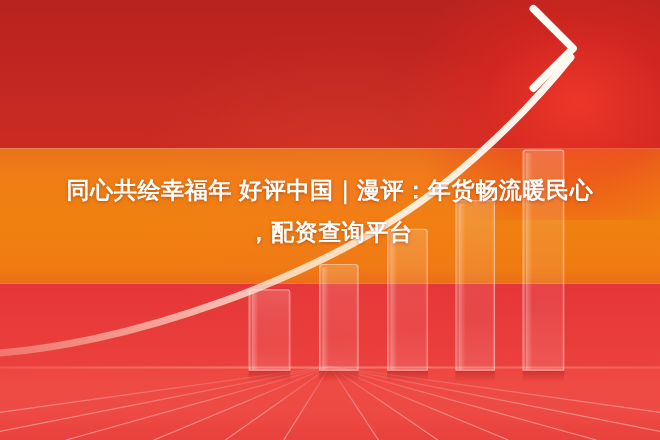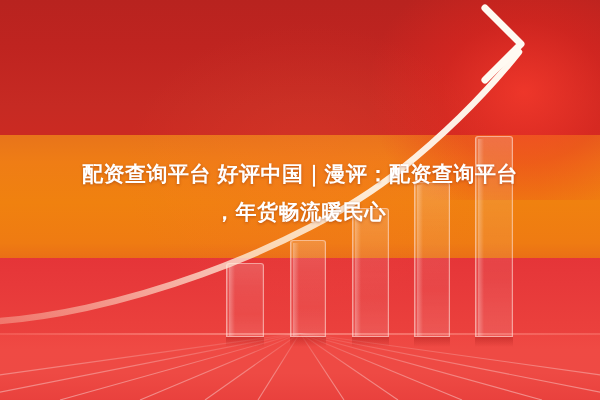--- a/index.html
+++ b/index.html
@@ -148,17 +148,17 @@
         <stop offset="0.30" stop-color="#fff0dc" stop-opacity="0.72"></stop>
         <stop offset="0.62" stop-color="#fff6e9" stop-opacity="0.92"></stop>
         <stop offset="1" stop-color="#fffaf2" stop-opacity="1"></stop>
       </linearGradient>
     </defs>
     <path d="M -20 322 C 110 318, 300 250, 400 170 C 455 126, 495 82, 519 52" fill="none" stroke="url(#ag)" stroke-width="6.5" stroke-linecap="round"></path>
     <path d="M 470 44 L 521 44 L 521 95" fill="none" stroke="#fffaf2" stroke-width="7" stroke-linecap="round" stroke-linejoin="round" transform="rotate(45 521 44)"></path>
   </svg>
 
   <div id="title">
-    <span class="l1">配资查询平台 好评中国｜漫评：配资查询平台</span>
-    <span class="l2">，年货畅流暖民心</span>
+    <span class="l1">同心共绘幸福年 好评中国｜漫评：年货畅流暖民心</span>
+    <span class="l2">，配资查询平台</span>
   </div>
 
 </div>
 
 </body></html>

